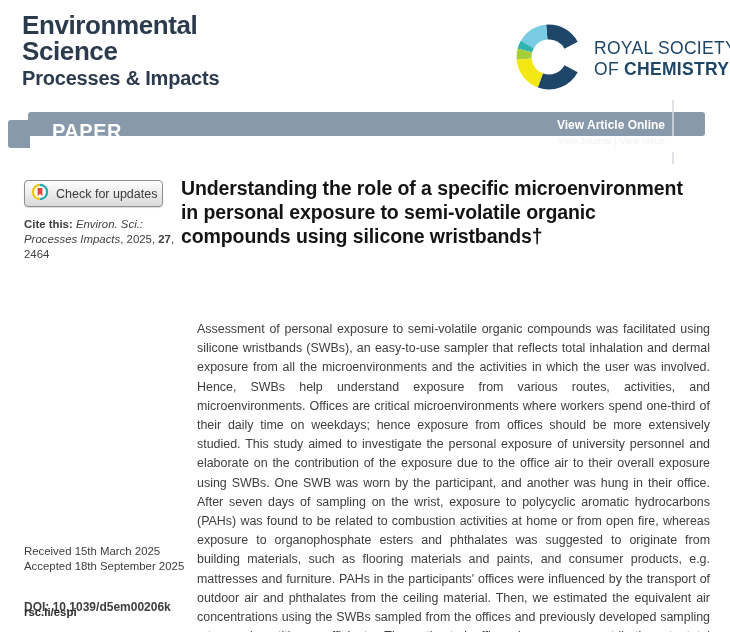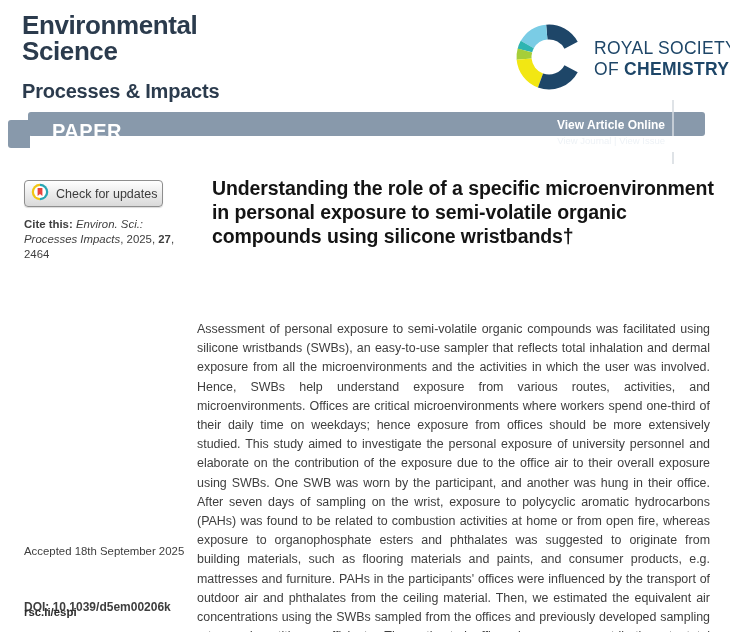--- a/index.html
+++ b/index.html
@@ -5,21 +5,21 @@
   * { margin:0; padding:0; box-sizing:border-box; }
   body { background:#ffffff; font-family:"Liberation Sans", sans-serif; }
   #frame {
     position:relative; width:730px; height:632px; background:#ffffff;
     overflow:hidden; font-family:"Liberation Sans", sans-serif;
   }
 
   
   .masthead { position:absolute; left:22px; top:12px; color:#2b3b4d; }
   .masthead .big { font-size:26px; font-weight:700; line-height:26px; letter-spacing:-0.4px; }
-  .masthead .sub { font-size:20px; font-weight:700; line-height:22px; margin-top:16px; letter-spacing:-0.2px; }
+  .masthead .sub { font-size:20px; font-weight:700; line-height:22px; margin-top:3px; letter-spacing:-0.2px; }
 
   
   .rsc-logo { position:absolute; left:514px; top:22px; display:flex; align-items:center; gap:10px; }
   .rsc-text { font-size:17.5px; line-height:21px; color:#1e4668; letter-spacing:0.3px; white-space:nowrap; }
   .rsc-text .bold { font-weight:700; }
 
   
   .banner { position:absolute; left:28px; top:112px; width:677px; height:24px;
             background:#8899ab; border-radius:3px; }
   .banner-tab { position:absolute; left:8px; top:120px; width:22px; height:28px;
@@ -46,21 +46,21 @@
   .cite { position:absolute; left:24px; top:217px; width:172px;
     font-size:11.4px; line-height:15px; color:#3e3e3e; }
   .cite .lbl { font-weight:700; }
   .cite .jrnl { font-style:italic; }
   .cite .vol { font-weight:700; }
   .dates { position:absolute; left:24px; top:544px; font-size:11.4px; line-height:15px; color:#3e3e3e; }
   .doi { position:absolute; left:24px; top:600px; font-size:12px; color:#3e3e3e;font-weight:bold; }
   .shortlink { position:absolute; left:24px; top:606px; font-size:11.4px; font-weight:700; color:#2c2c2c; }
 
   
-  .title { position:absolute; left:212px; top:176px; width:505px;
+  .title { position:absolute; left:181px; top:176px; width:505px;
     font-size:19.5px; font-weight:700; line-height:24px; color:#141414; letter-spacing:-0.1px; }
   .authors { position:absolute; left:197px; top:287px; width:505px;
     font-size:13.5px; color:#2e2e2e; }
   .authors svg { vertical-align:-2px; margin:0 3px; }
   .abstract { position:absolute; left:197px; top:320px; width:513px;
     font-size:12.45px; line-height:19.2px; color:#3e3e3e; text-align:justify; }
 </style>
 </head>
 <body>
 
@@ -109,20 +109,21 @@
       </svg>
     </span>
     <span>Check for updates</span>
   </div>
 
   <div class="cite">
     <span class="lbl">Cite this: </span><span class="jrnl">Environ. Sci.: Processes Impacts</span><span>, 2025, </span><span class="vol">27</span><span>, 2464</span>
   </div>
 
   <div class="dates">
+    <div>Received 15th March 2025</div>
     <div>Accepted 18th September 2025</div>
   </div>
   <div class="doi">DOI: 10.1039/d5em00206k</div>
   <div class="shortlink">rsc.li/espi</div>
 
   <h1 class="title">Understanding the role of a specific microenvironment in personal exposure to semi-volatile organic compounds using silicone wristbands†</h1>
 
 
   <div class="abstract">Assessment of personal exposure to semi-volatile organic compounds was facilitated using silicone wristbands (SWBs), an easy-to-use sampler that reflects total inhalation and dermal exposure from all the microenvironments and the activities in which the user was involved. Hence, SWBs help understand exposure from various routes, activities, and microenvironments. Offices are critical microenvironments where workers spend one-third of their daily time on weekdays; hence exposure from offices should be more extensively studied. This study aimed to investigate the personal exposure of university personnel and elaborate on the contribution of the exposure due to the office air to their overall exposure using SWBs. One SWB was worn by the participant, and another was hung in their office. After seven days of sampling on the wrist, exposure to polycyclic aromatic hydrocarbons (PAHs) was found to be related to combustion activities at home or from open fire, whereas exposure to organophosphate esters and phthalates was suggested to originate from building materials, such as flooring materials and paints, and consumer products, e.g. mattresses and furniture. PAHs in the participants' offices were influenced by the transport of outdoor air and phthalates from the ceiling material. Then, we estimated the equivalent air concentrations using the SWBs sampled from the offices and previously developed sampling rates and partition coefficients. The estimated office air exposure contributions to total inhalation and dermal exposure were 83%, 51%, and 39% for fluorene, tri(n-butyl) phosphate, and tris(2-chloro isopropyl) phosphate, respectively. These findings were consistent with the statistical analysis of personal data. To conclude, this study highlighted the importance of specific microenvironments in our exposure to particular SVOCs, offering strategies for indoor air quality management and human health risk assessment.</div>
 

